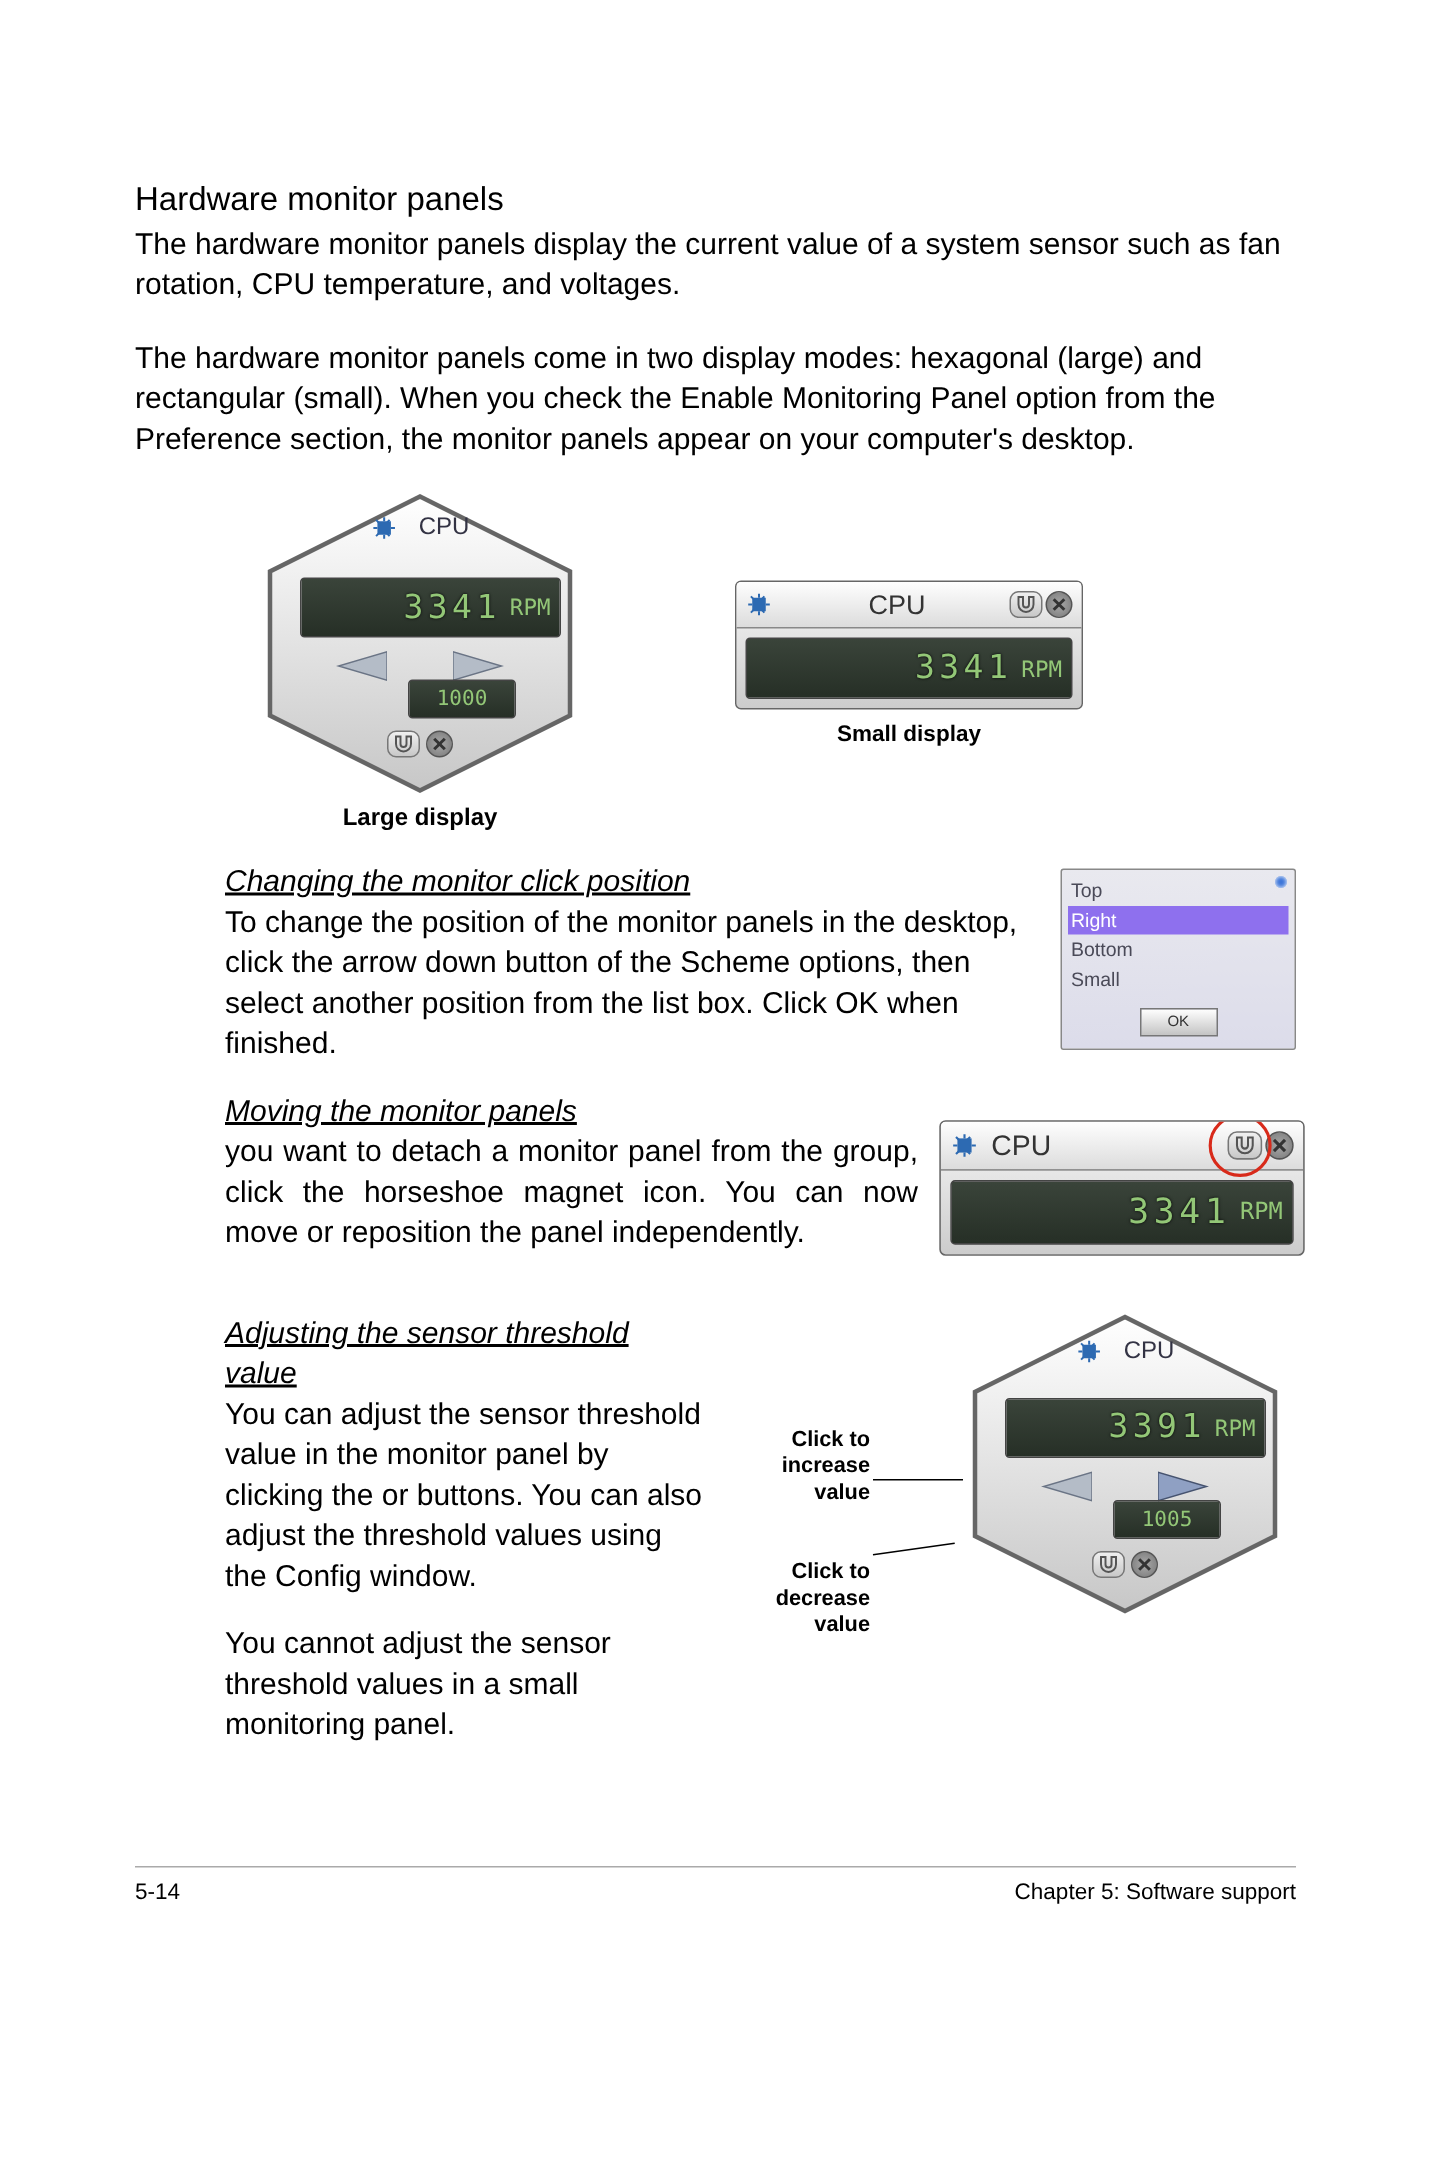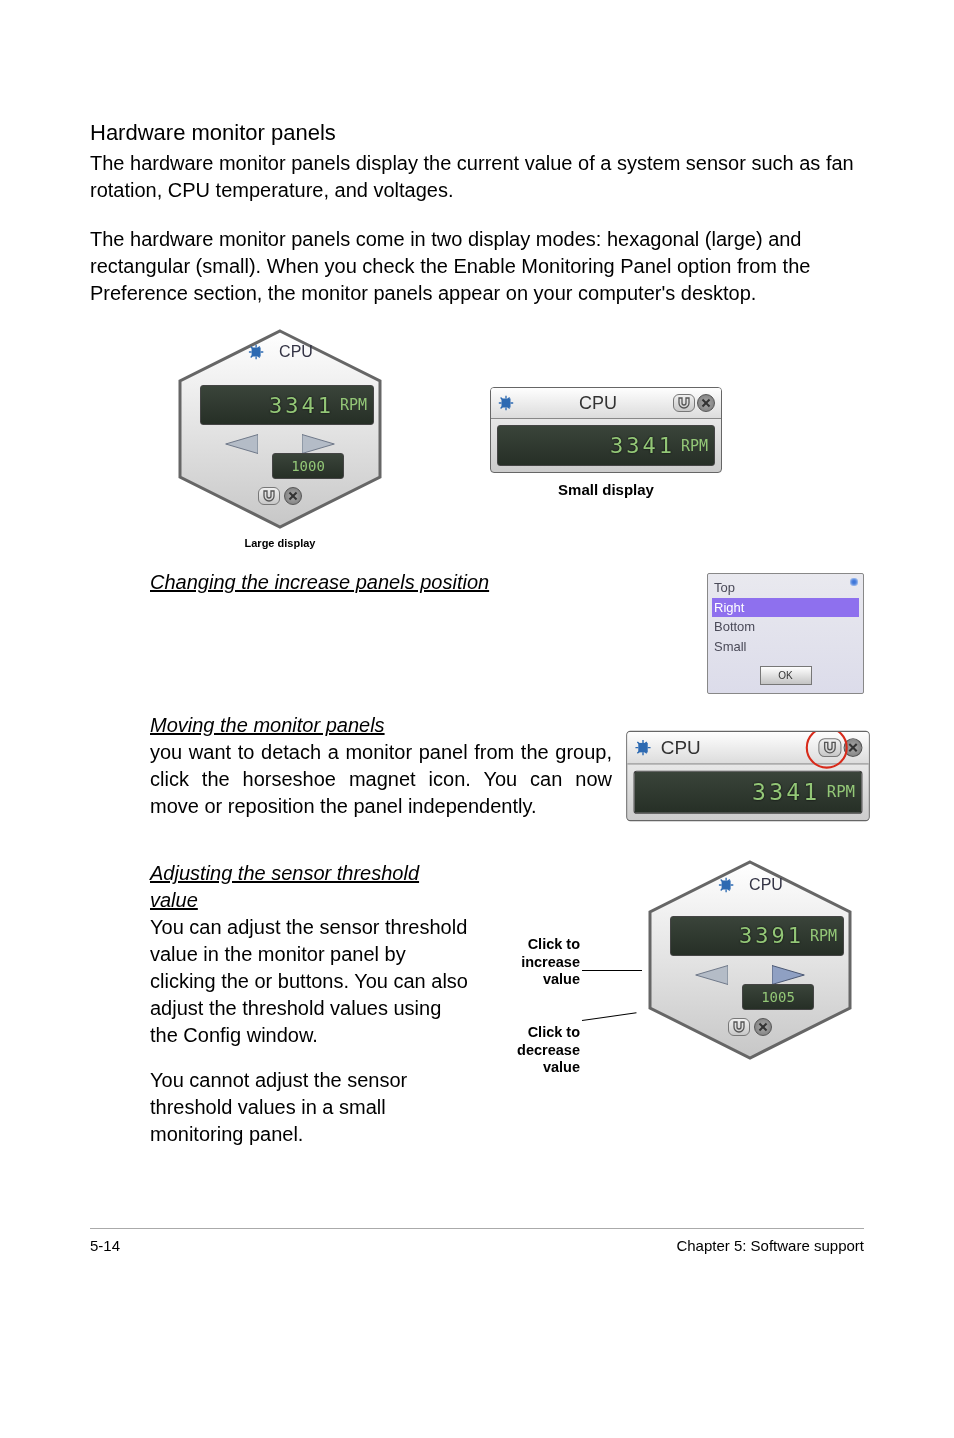--- a/index.html
+++ b/index.html
@@ -21,21 +21,21 @@
     line-height:1.35;
     margin-bottom:22px;
   }
   .row-displays {
     display:flex;
     align-items:flex-start;
     margin:10px 0 20px 60px;
   }
   .caption {
     font-weight:bold;
-    font-size:11px;
+    font-size:16px;
     text-align:center;
     margin-top:8px;
   }
   .caption-sm {
     font-weight:bold;
     font-size:15px;
     text-align:center;
     margin-top:8px;
   }
   .sub-u {
@@ -263,21 +263,22 @@
         <div class="drop-dot"></div>
         <div class="drop-list">
           <div class="drop-item">Top</div>
           <div class="drop-item drop-sel">Right</div>
           <div class="drop-item">Bottom</div>
           <div class="drop-item">Small</div>
         </div>
         <div class="drop-btn">OK</div>
       </div>
     </div>
-    <span class="sub-u">Changing the increase panels position</span><br>
+    <span class="sub-u">Changing the monitor click position</span><br>
+    <span>To change the position of the monitor panels in the desktop, click the arrow down button of the Scheme options, then select another position from the list box. Click OK when finished.</span>
     <div style="clear:both;"></div>
   </div>
 
   <div class="section" style="margin-top:18px;">
     <span class="sub-u">Moving the monitor panels</span><br>
     <div>
       <div class="float-right" style="position:relative; margin-top:-6px;">
         <div class="small-panel" style="transform:scale(1.05);">
           <div class="sp-top">
             <svg class="sp-icon" viewBox="0 0 20 20">

